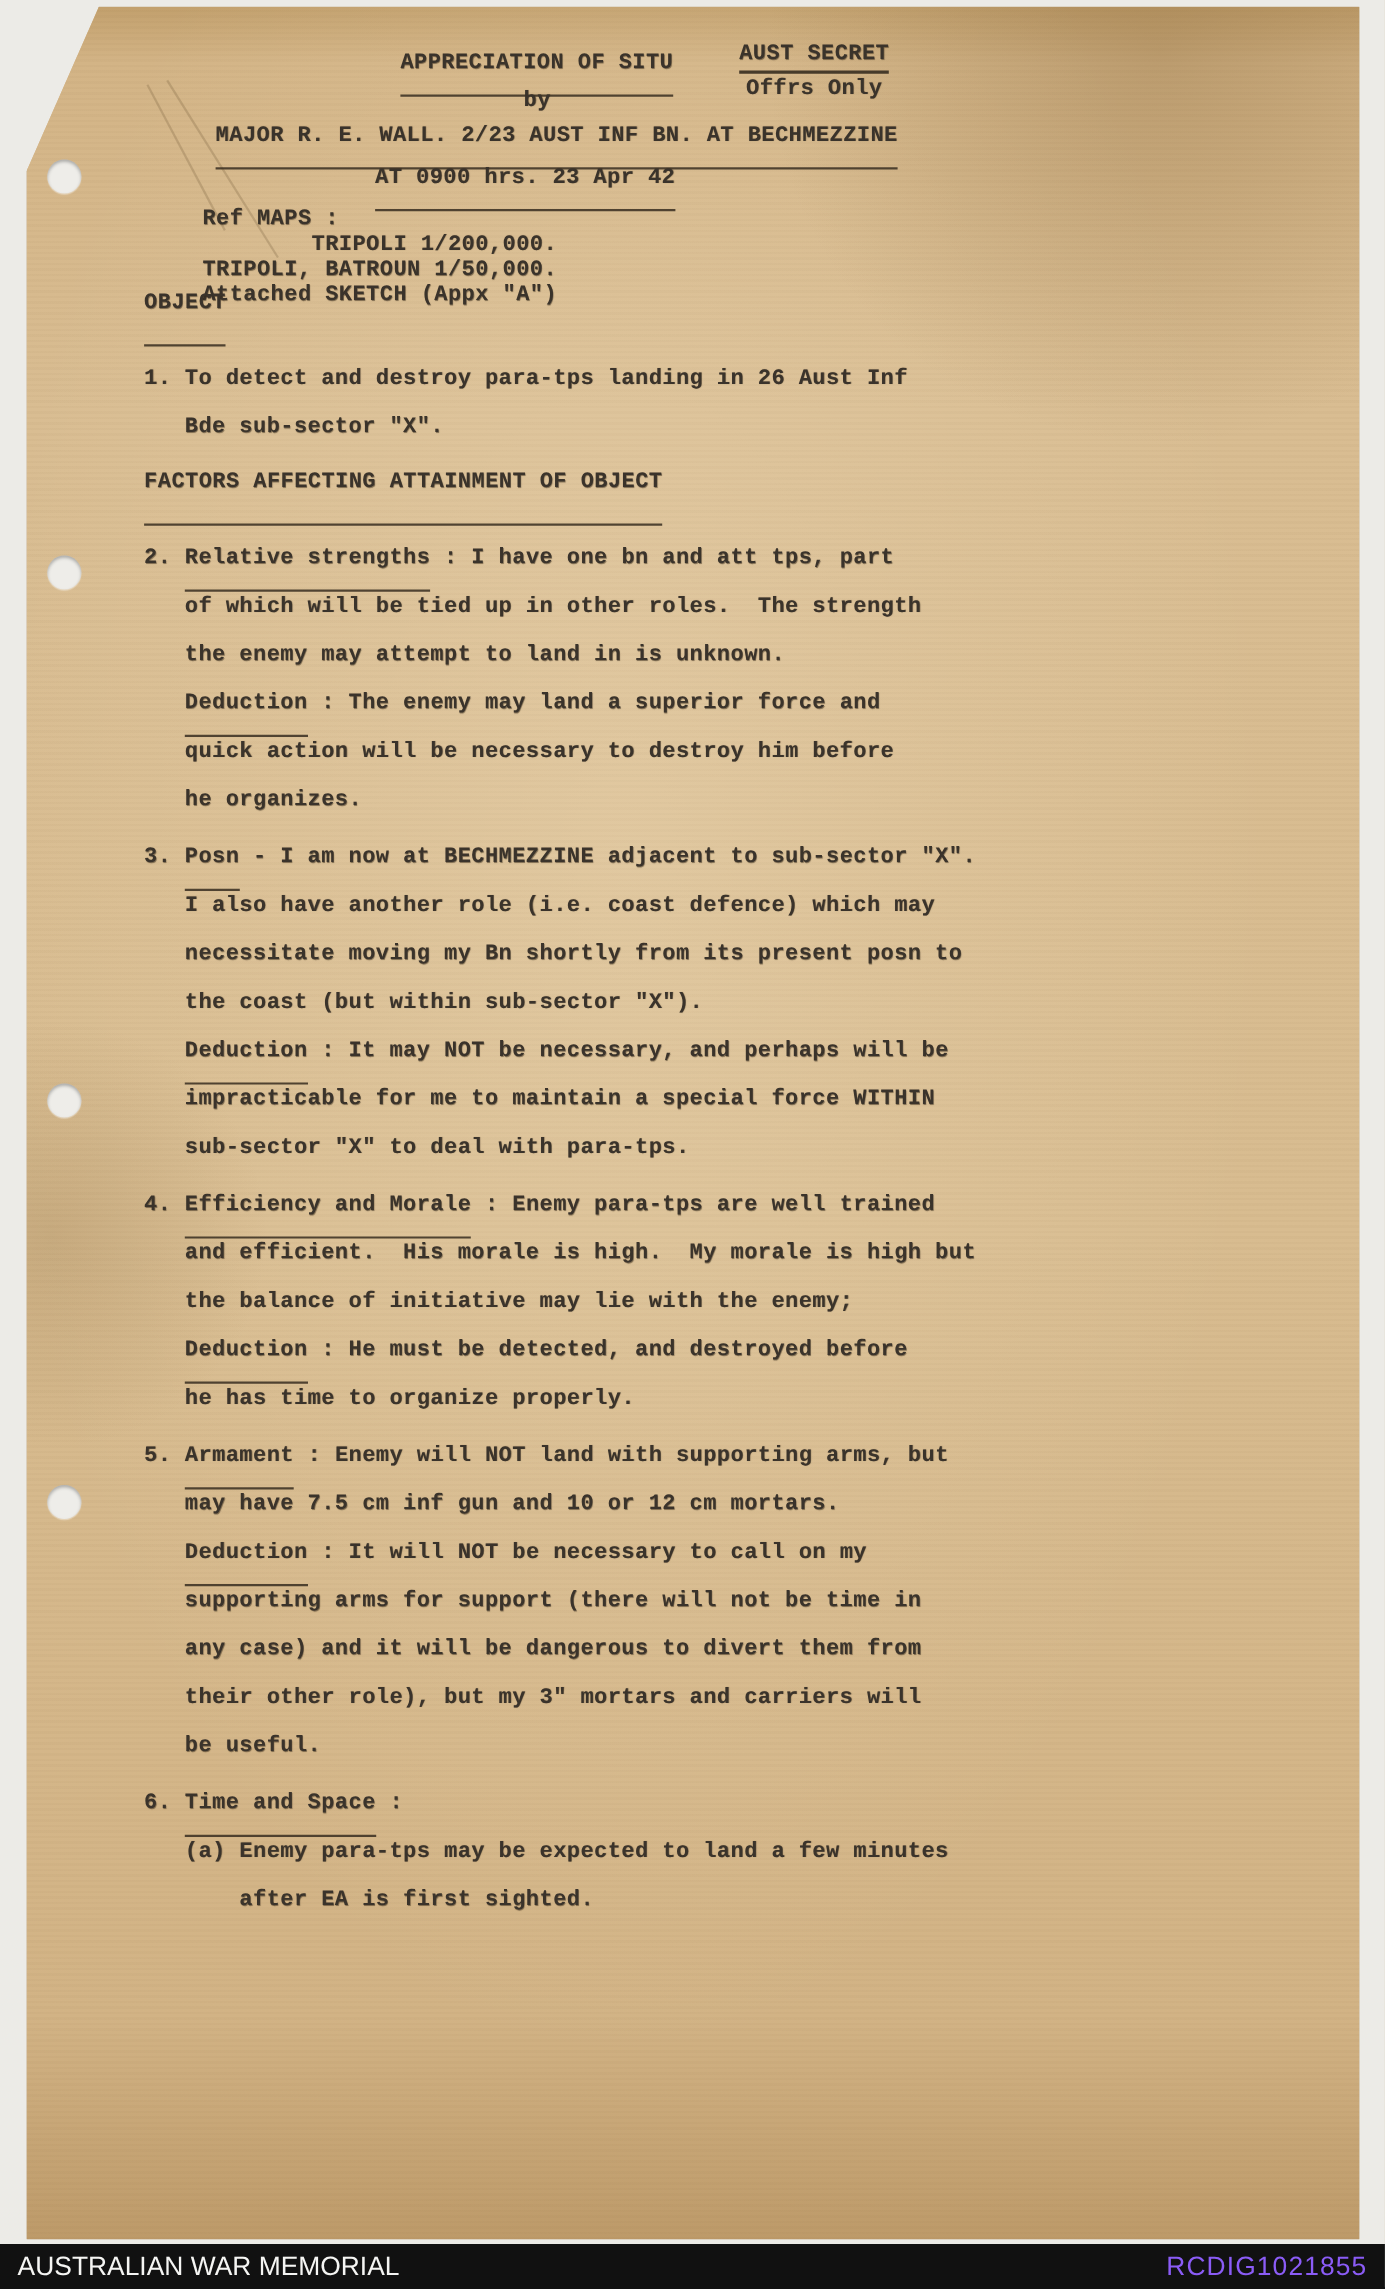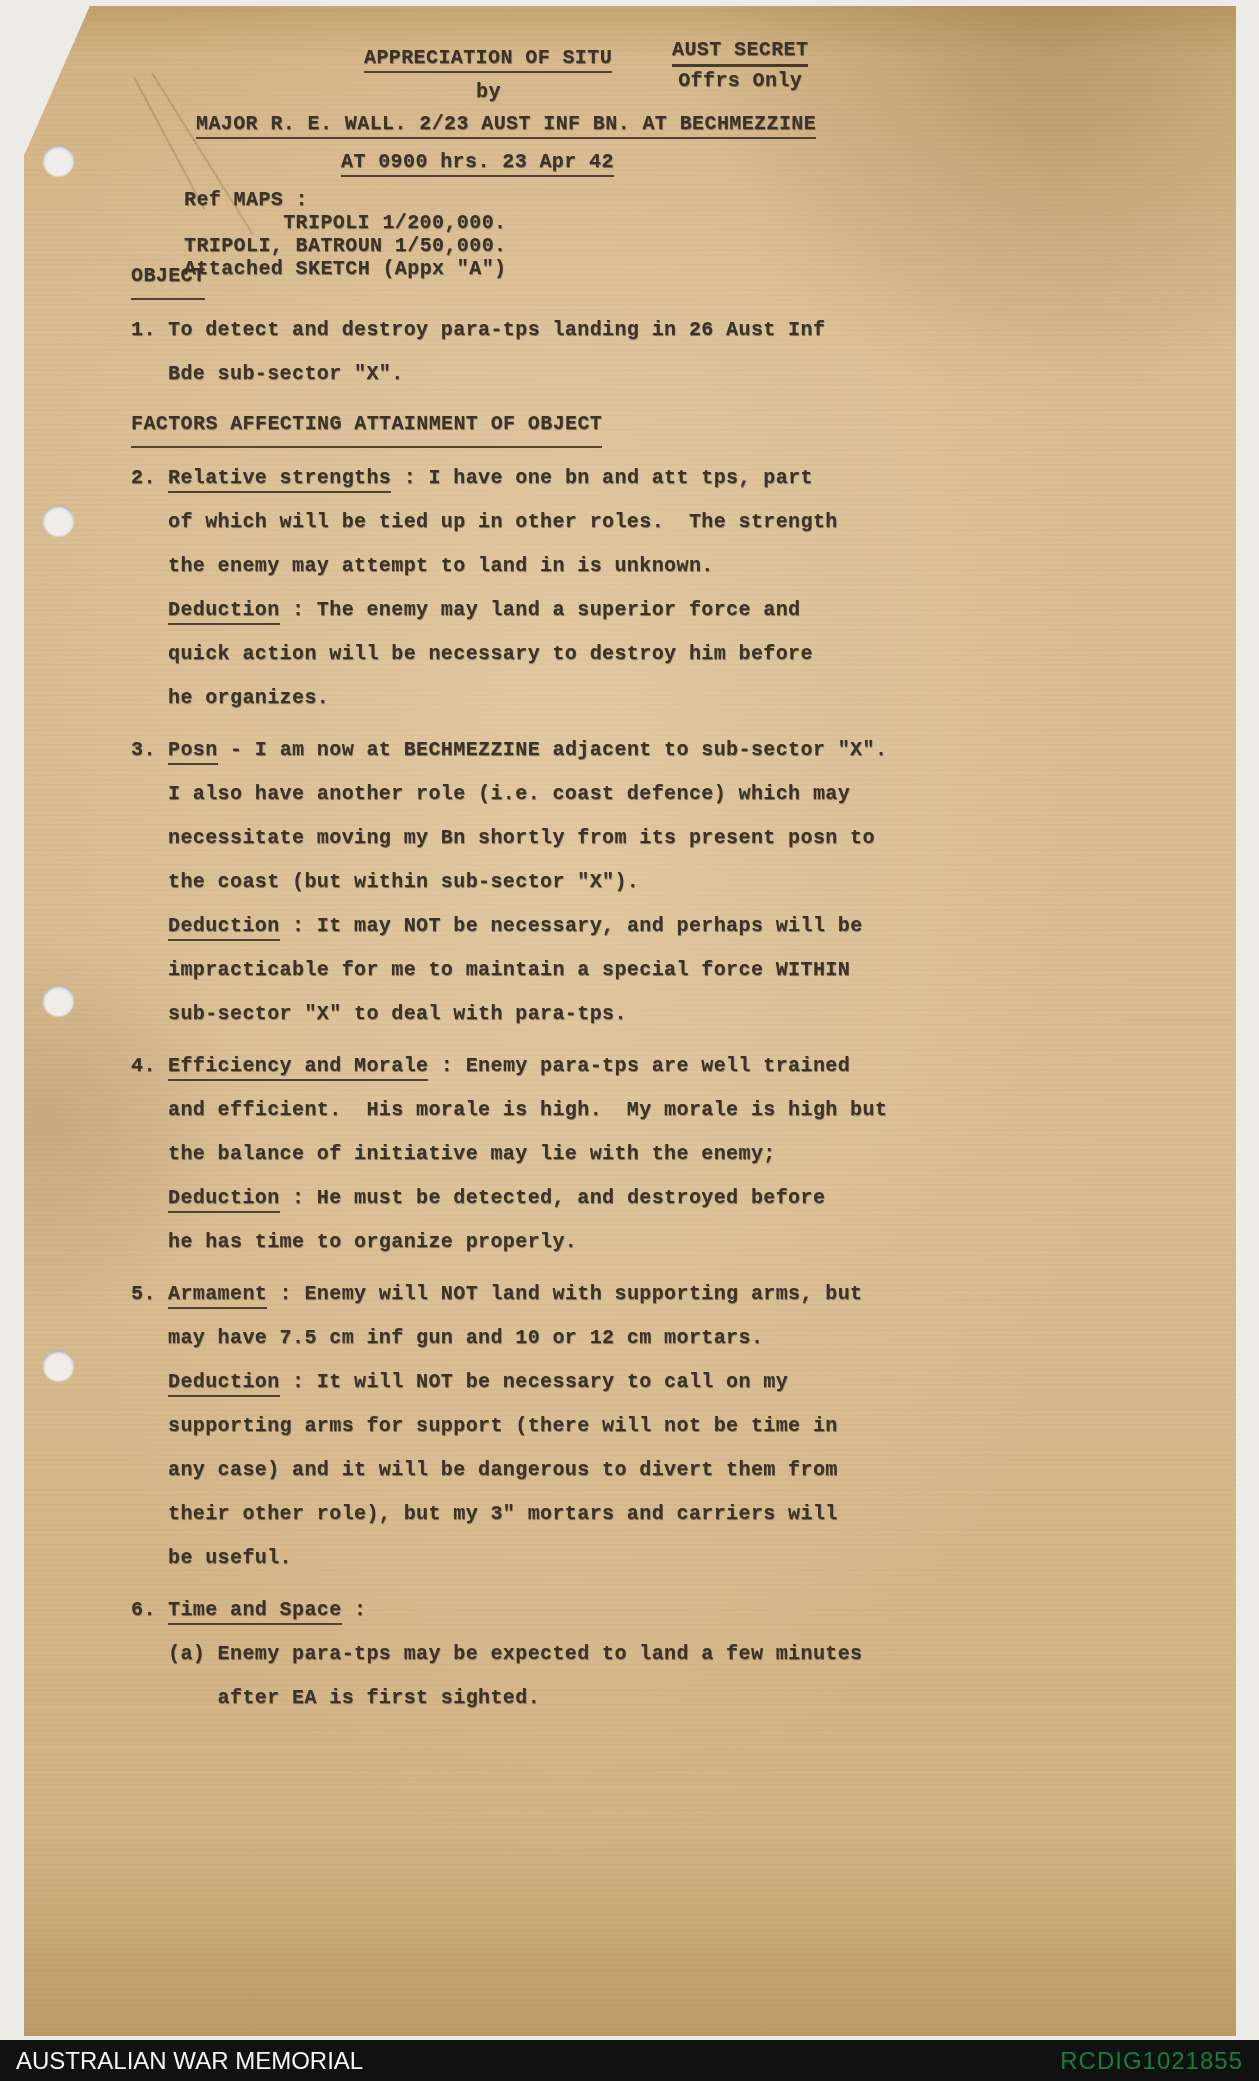--- a/index.html
+++ b/index.html
@@ -42,21 +42,21 @@
     box-shadow:inset 0 2px 3px rgba(0,0,0,0.28), 0 1px 1px rgba(255,255,255,0.4);
   }
   .hole.h1{top:139px;} .hole.h2{top:499px;} .hole.h3{top:979px;} .hole.h4{top:1344px;}
   
   .tw{
     font-family:"Liberation Mono","DejaVu Sans Mono",monospace;
     font-weight:bold;font-size:20px;color:var(--ink);
     letter-spacing:0.4px;
     text-shadow:0.5px 0.5px 0.7px rgba(55,42,25,0.55);
   }
-  .u{border-bottom:2px solid rgba(55,45,32,0.85);padding-bottom:2px;}
+  .u{border-bottom:2px solid rgba(55,45,32,0.85);padding-bottom:17px;}
   .abs{position:absolute;}
   .classification{left:648px;top:30px;text-align:center;line-height:27px;}
   .classification .line1{display:inline-block;border-bottom:3px solid rgba(55,45,32,0.9);padding-bottom:1px;}
   .classification .line2{display:block;}
   .title{left:340px;top:40px;}
   .byline{left:452px;top:74px;}
   .author{left:172px;top:106px;}
   .dateline{left:317px;top:144px;}
   .refblock{left:160px;top:182px;display:flex;flex-direction:column;}
   .ref-label{white-space:pre;width:124px;}
@@ -72,21 +72,21 @@
   .sub-a{padding-left:0;}
   
   .footer{
     position:absolute;left:0;bottom:0;width:1259px;height:41px;
     background:var(--footer-bg);
     display:flex;justify-content:space-between;align-items:center;
     padding:0 16px;
     font-family:"Liberation Sans","DejaVu Sans",sans-serif;
     color:var(--footer-text);font-size:24px;
   }
-  .footer .right{letter-spacing:1px;color:#15803d;}
+  .footer .right{letter-spacing:1px;color:#8b5cf6;}
 </style>
 </head>
 <body>
 
 <div class="paper">
   <div class="crease c1"></div>
   <div class="crease c2"></div>
 
   <div class="hole h1"></div>
   <div class="hole h2"></div>

